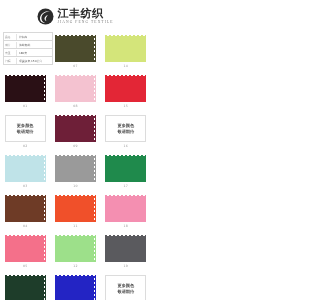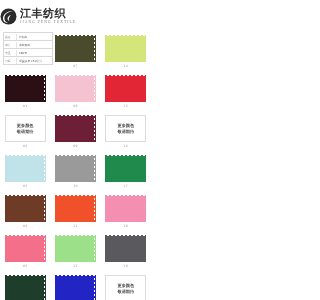--- a/index.html
+++ b/index.html
@@ -13,21 +13,21 @@
     overflow: hidden;
     font-family: "DejaVu Sans", "Liberation Sans", sans-serif;
     color: #333333;
   }
 
   
   .header {
     height: 30px;
     display: flex;
     align-items: center;
-    justify-content: flex-start;
+    justify-content: center;
     gap: 3px;
     padding-top: 3px;
     box-sizing: border-box;
   }
   .logo-emblem {
     width: 17px;
     height: 17px;
     flex: 0 0 auto;
   }
   .logo-text {

